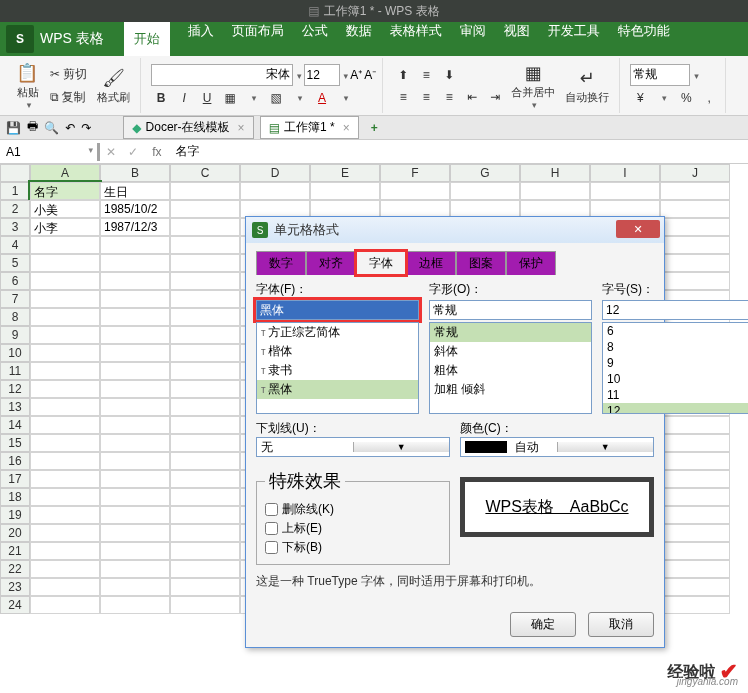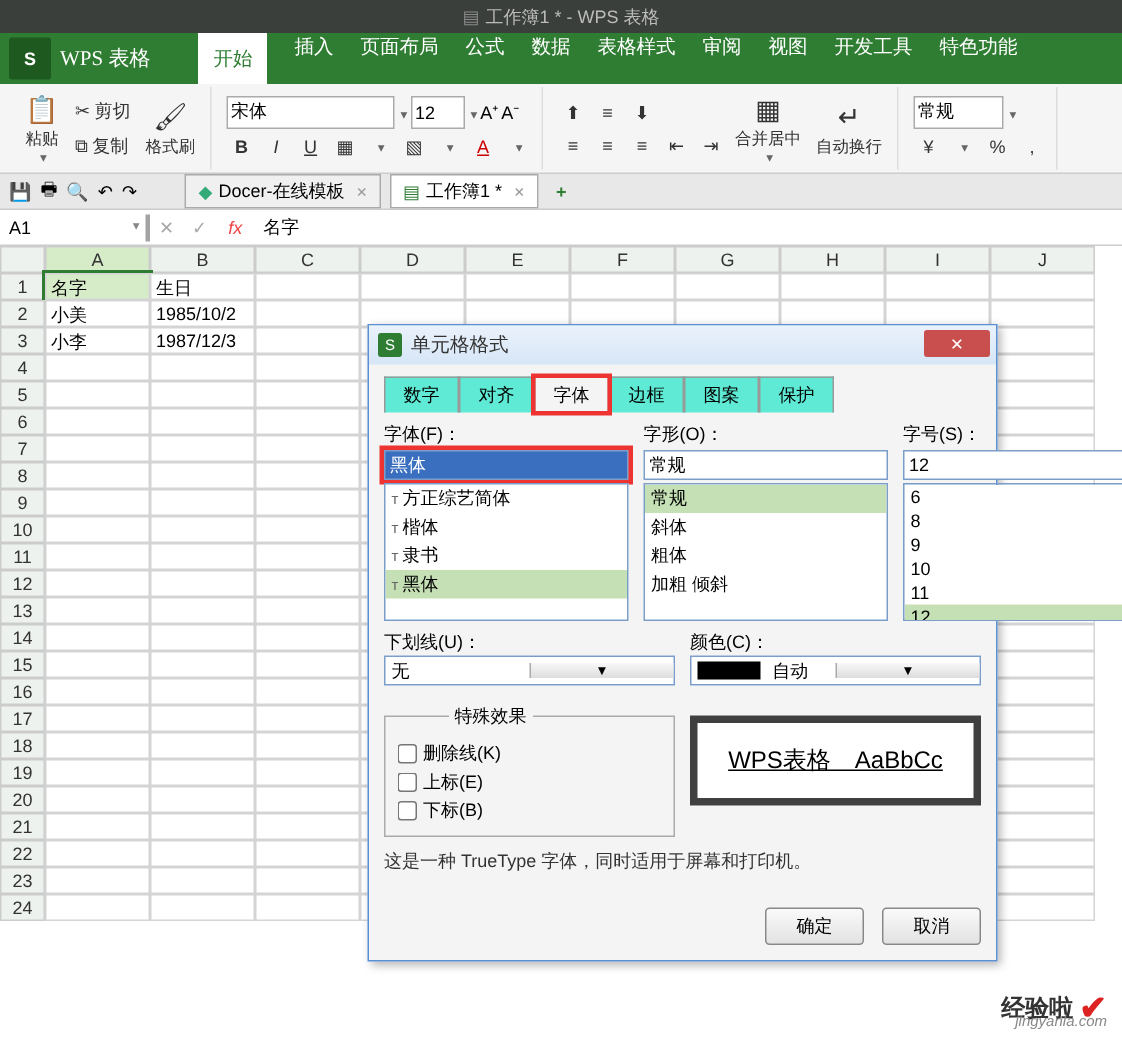--- a/index.html
+++ b/index.html
@@ -5,21 +5,21 @@
 * { box-sizing: border-box; margin: 0; padding: 0; font-family: "Microsoft YaHei", SimSun, sans-serif; }
 body { width: 748px; height: 693px; background: #fff; font-size: 12px; overflow: hidden; position: relative; }
 
 
 .titlebar { background: #3a3f3b; color: #bbb; height: 22px; display: flex; align-items: center; justify-content: center; font-size: 12px; }
 .titlebar .doc-icon { margin-right: 4px; color: #888; }
 
 
 .apphead { background: #2f7d32; color: #fff; display: flex; align-items: center; height: 34px; }
 .apphead .logo { width: 28px; height: 28px; background: #1e5a20; margin: 0 6px; display: flex; align-items: center; justify-content: center; font-weight: bold; border-radius: 2px; }
-.apphead .title { font-size: 14px; margin-right: 32px; font-family: Liberation Serif, serif; }
+.apphead .title { font-size: 14px; margin-right: 20px; }
 .apphead .menu { display: flex; gap: 18px; font-size: 13px; }
 .apphead .menu span { cursor: pointer; }
 .apphead .menu span.active { background: #fff; color: #2f7d32; padding: 8px 10px; }
 
 
 .ribbon { background: #f5f5f5; border-bottom: 1px solid #ccc; height: 60px; display: flex; align-items: center; padding: 2px 6px; gap: 4px; }
 .ribbon-group { display: flex; align-items: center; gap: 2px; border-right: 1px solid #ddd; padding: 0 6px; height: 100%; }
 .ribbon-btn { display: flex; align-items: center; gap: 3px; padding: 2px 4px; font-size: 12px; color: #333; }
 .ribbon-big { display: flex; flex-direction: column; align-items: center; font-size: 11px; color: #333; padding: 0 4px; }
 .ribbon-big .ico { width: 24px; height: 24px; display: flex; align-items: center; justify-content: center; font-size: 18px; }
@@ -34,59 +34,59 @@
 .qat { background: #e8e8e8; height: 24px; display: flex; align-items: center; padding: 0 6px; gap: 6px; border-bottom: 1px solid #ccc; font-size: 12px; }
 .qat .tab { padding: 2px 8px; border: 1px solid #aaa; background: #f0f0f0; display: flex; align-items: center; gap: 4px; }
 .qat .tab.active { background: #fff; }
 .qat .x { color: #999; margin-left: 4px; }
 .qat .plus { padding: 2px 6px; color: #2f7d32; font-weight: bold; }
 
 
 .fbar { display: flex; align-items: center; height: 24px; border-bottom: 1px solid #ccc; }
 .fbar .cellref { width: 100px; border-right: 3px solid #a3a3a3; padding: 2px 6px; position: relative; }
 .fbar .cellref::after { content: "▾"; position: absolute; right: 4px; color: #888; font-size: 9px; }
-.fbar .fx { padding: 2px 8px; color: #ef4444; font-style: italic; }
+.fbar .fx { padding: 2px 8px; color: #737373; }
 .fbar .fval { padding: 2px 6px; flex: 1; }
 
 
 .grid { display: grid; grid-template-columns: 30px repeat(10, 70px); font-size: 12px; }
 .colhead, .rowhead, .corner { background: #eef2ee; border: 1px solid #ccc; text-align: center; padding: 1px 0; color: #333; }
 .cell { border: 1px solid #d4d4d4; padding: 1px 3px; height: 18px; background: #fff; }
 .colhead.sel, .cell.sel { background: #d6ecc9; }
 .cell.active { outline: 2px solid #2f7d32; }
 
 
 .dialog { position: absolute; top: 216px; left: 245px; width: 420px; background: #f4f4f4; border: 1px solid #5a8fd6; box-shadow: 2px 2px 6px rgba(0,0,0,0.3); }
 .dlg-title { background: linear-gradient(#eaf2fb, #d6e6f7); height: 26px; display: flex; align-items: center; padding: 0 6px; font-size: 13px; color: #333; position: relative; }
 .dlg-title .dlg-logo { width: 16px; height: 16px; background: #2f7d32; color: #fff; display: flex; align-items: center; justify-content: center; font-size: 10px; margin-right: 6px; border-radius: 2px; }
 .dlg-close { position: absolute; right: 4px; top: 3px; width: 44px; height: 18px; background: #c94f4f; color: #fff; display: flex; align-items: center; justify-content: center; border-radius: 2px; font-size: 11px; }
 .dlg-body { padding: 8px 10px; }
 .tabs { display: flex; gap: 0; margin-bottom: 6px; }
-.tabs .tab { border: 1px solid #999; background: #5eead4; padding: 3px 12px; font-size: 12px; border-bottom: none; position: relative; }
+.tabs .tab { border: 1px solid #999; background: #a21caf; padding: 3px 12px; font-size: 12px; border-bottom: none; position: relative; }
 .tabs .tab.active { background: #f4f4f4; z-index: 2; }
 .tabs .tab.hl { outline: 3px solid #e33; outline-offset: -1px; }
 
 .dlg-row { display: flex; gap: 10px; margin-bottom: 4px; }
 .dlg-col { flex: 1; display: flex; flex-direction: column; }
 .dlg-col label { font-size: 12px; margin-bottom: 2px; }
 .dlg-col input { border: 1px solid #7a9ec9; padding: 2px 3px; font-size: 12px; }
 .dlg-col input.hl { outline: 3px solid #e33; background: #3a6fbf; color: #fff; }
 .listbox { border: 1px solid #7a9ec9; height: 92px; overflow-y: scroll; font-size: 12px; background: #fff; margin-top: 2px; }
 .listbox div { padding: 1px 4px; }
 .listbox div.sel { background: #c5e0b4; }
 .tt::before { content: "ᴛ "; font-size: 10px; color: #666; }
 
 .dlg-sect { display: flex; gap: 10px; margin-top: 6px; }
 .dlg-sect .half { flex: 1; }
 .combo { display: flex; border: 1px solid #7a9ec9; background: #fff; height: 20px; align-items: center; }
 .combo span { flex: 1; padding: 0 4px; }
 .combo .arr { width: 16px; text-align: center; background: linear-gradient(#f8f8f8,#ddd); border-left: 1px solid #aaa; font-size: 9px; }
 
 fieldset { border: 1px solid #aaa; padding: 6px 8px; margin-top: 6px; font-size: 12px; }
-fieldset legend { font-size: 12px; padding: 0 4px; margin-left: 34px; }
+fieldset legend { font-size: 18px; padding: 0 4px; }
 .chk { display: flex; align-items: center; gap: 4px; margin: 2px 0; }
 .chk input { width: 13px; height: 13px; }
 
 .preview-box { border: 5px solid #404040; height: 60px; display: flex; align-items: center; justify-content: center; font-size: 16px; background: #fff; margin-top: 14px; }
 .preview-text { text-decoration: underline; font-family: SimHei, sans-serif; }
 
 .dlg-note { font-size: 12px; color: #333; margin: 8px 0; }
 .dlg-foot { display: flex; justify-content: flex-end; gap: 12px; padding: 6px 10px 10px; }
 .dlg-foot button { padding: 3px 20px; border: 1px solid #888; background: linear-gradient(#fafafa,#e2e2e2); font-size: 12px; border-radius: 3px; }
 
@@ -136,21 +136,21 @@
         </div>
     </div>
     <div class="ribbon-big">
       <span class="ico">🖌</span>
       <span>格式刷</span>
     </div>
   </div>
   <div class="ribbon-group">
     <div class="stack">
       <div class="font-sel">
-        <input style="width: 112px;" value="宋体">
+        <input style="width: 142px; text-align: right;" value="宋体">
         <span class="dd"></span>
         <input style="width: 36px;" value="12">
         <span class="dd"></span>
         <span>A⁺</span>
         <span>A⁻</span>
       </div>
       <div class="icon-group">
         <span>
             <b>B</b>
           </span>

